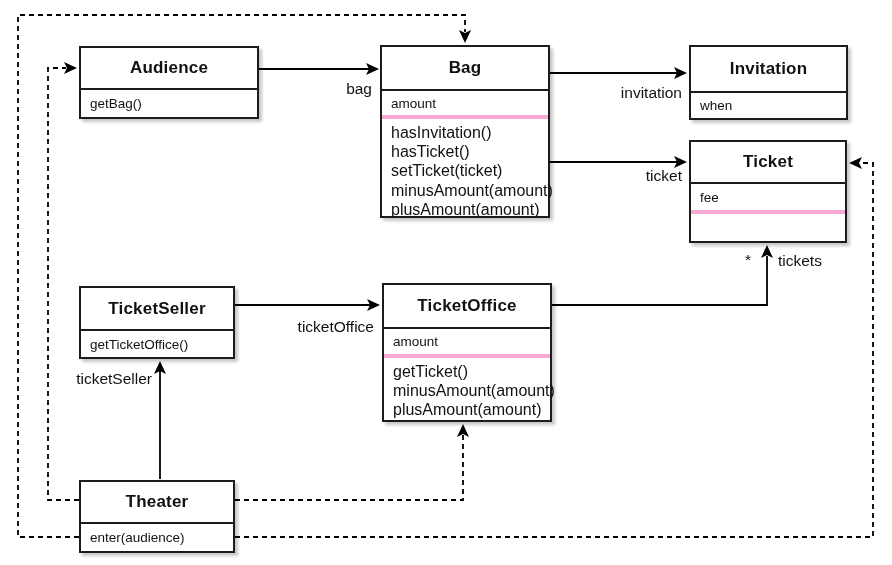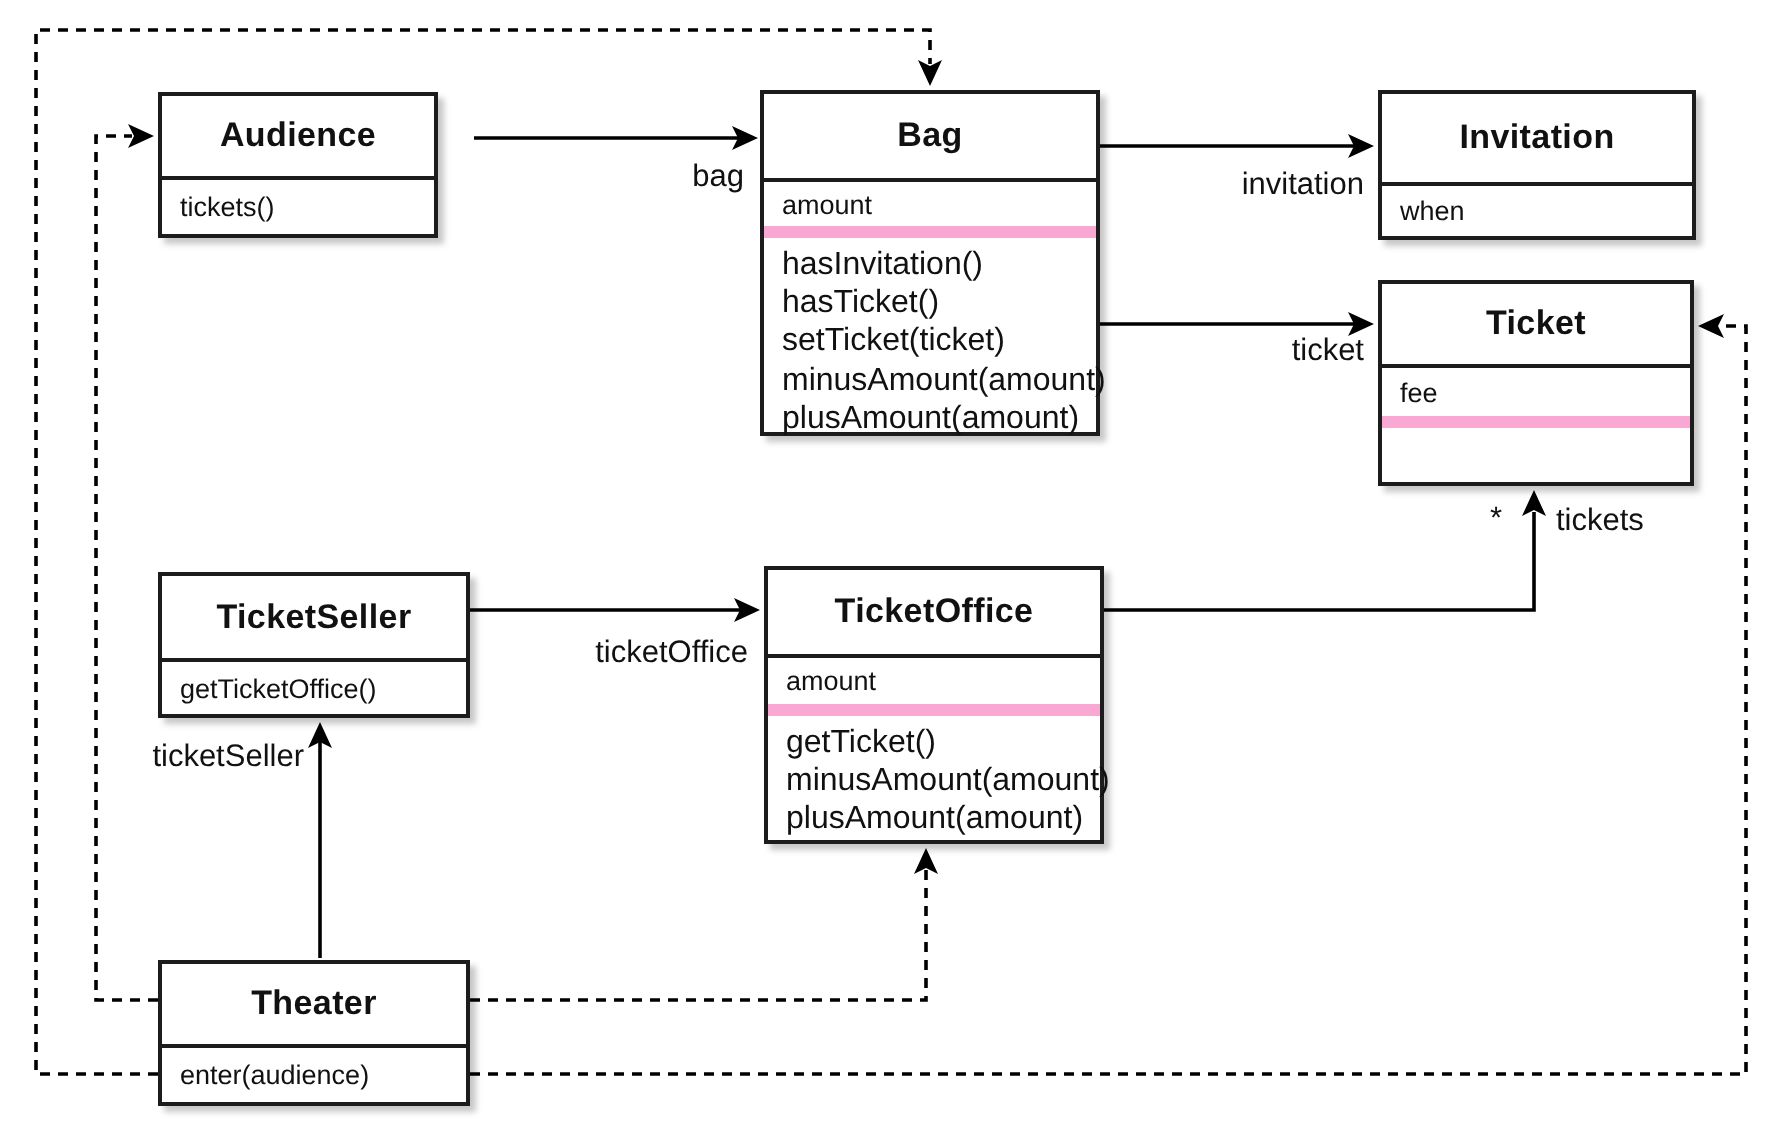--- a/index.html
+++ b/index.html
@@ -15,21 +15,21 @@
   }
   .uml-title{
     display:flex;align-items:center;justify-content:center;
     font-weight:bold;font-size:17px;letter-spacing:.2px;
     border-bottom:2px solid #1c1c1c;box-sizing:border-box;flex:0 0 auto;
   }
   .uml-member{
     font-size:13.5px;padding:0 9px;display:flex;align-items:center;
     box-sizing:border-box;flex:0 0 auto;white-space:nowrap;
   }
-  .uml-member.divider{border-bottom:6px solid #f9a8d4;}
+  .uml-member.divider{border-bottom:4px solid #f9a8d4;}
   .uml-member.fill{flex:1 1 auto;}
   .uml-list{
     flex:1 1 auto;font-size:16px;line-height:19.2px;padding:4px 9px;
     box-sizing:border-box;white-space:nowrap;
   }
   .edge-label{
     position:absolute;z-index:2;font-size:15.5px;color:#111;white-space:nowrap;
   }
   .ta-r{text-align:right;}
   .ta-c{text-align:center;}
@@ -77,23 +77,23 @@
     <g stroke="#000" stroke-width="1.8" stroke-dasharray="5,4" fill="none">
       <polyline points="235,500 463,500 463,435"></polyline>
       <polygon points="463,424 457,437 463,434 469,437" fill="#000" stroke="none" stroke-dasharray="none"></polygon>
     </g>
     <g stroke="#000" stroke-width="1.8" stroke-dasharray="5,4" fill="none">
       <polyline points="235,537 873,537 873,163 860,163"></polyline>
       <polygon points="849,163 862,157 859,163 862,169" fill="#000" stroke="none" stroke-dasharray="none"></polygon>
     </g>
   </svg>
 
-  <div class="uml-class" style="left:79px;top:46px;width:140px;height:73px;">
+  <div class="uml-class" style="left:79px;top:46px;width:180px;height:73px;">
     <div class="uml-title" style="height:42px;">Audience</div>
-    <div class="uml-member fill">tickets()</div>
+    <div class="uml-member fill">getBag()</div>
   </div>
 
   <div class="uml-class" style="left:380px;top:45px;width:170px;height:173px;">
     <div class="uml-title" style="height:44px;">Bag</div>
     <div class="uml-member divider" style="height:28px;">amount</div>
     <div class="uml-list">
       <div>hasInvitation()</div>
       <div>hasTicket()</div>
       <div>setTicket(ticket)</div>
       <div>minusAmount(amount)</div>

